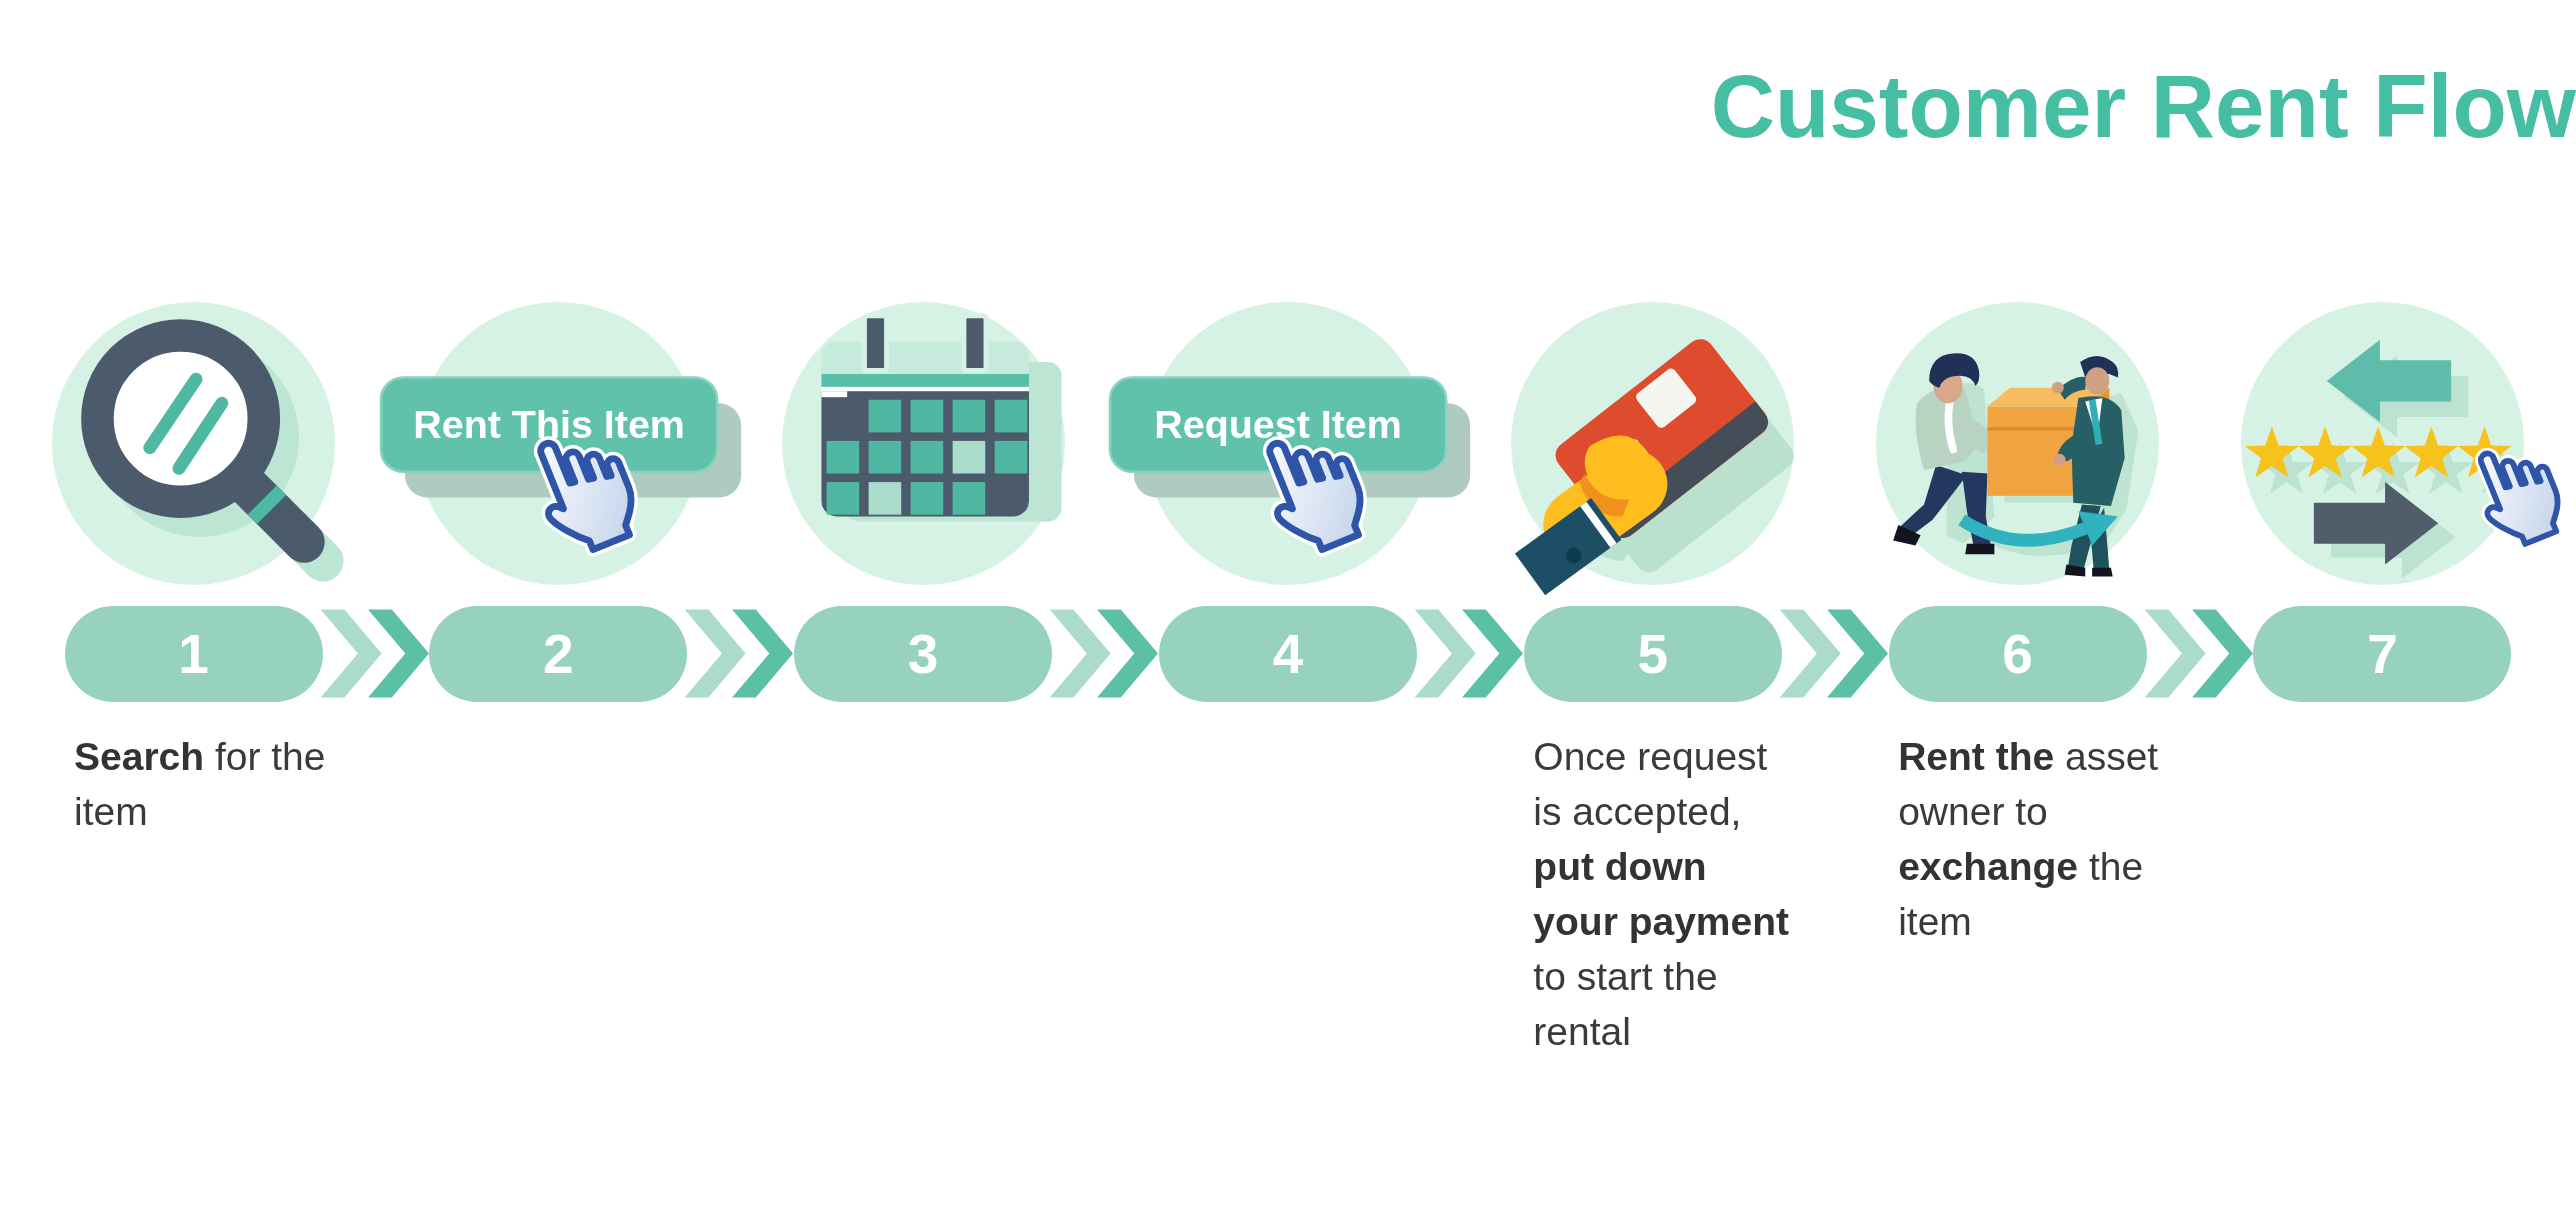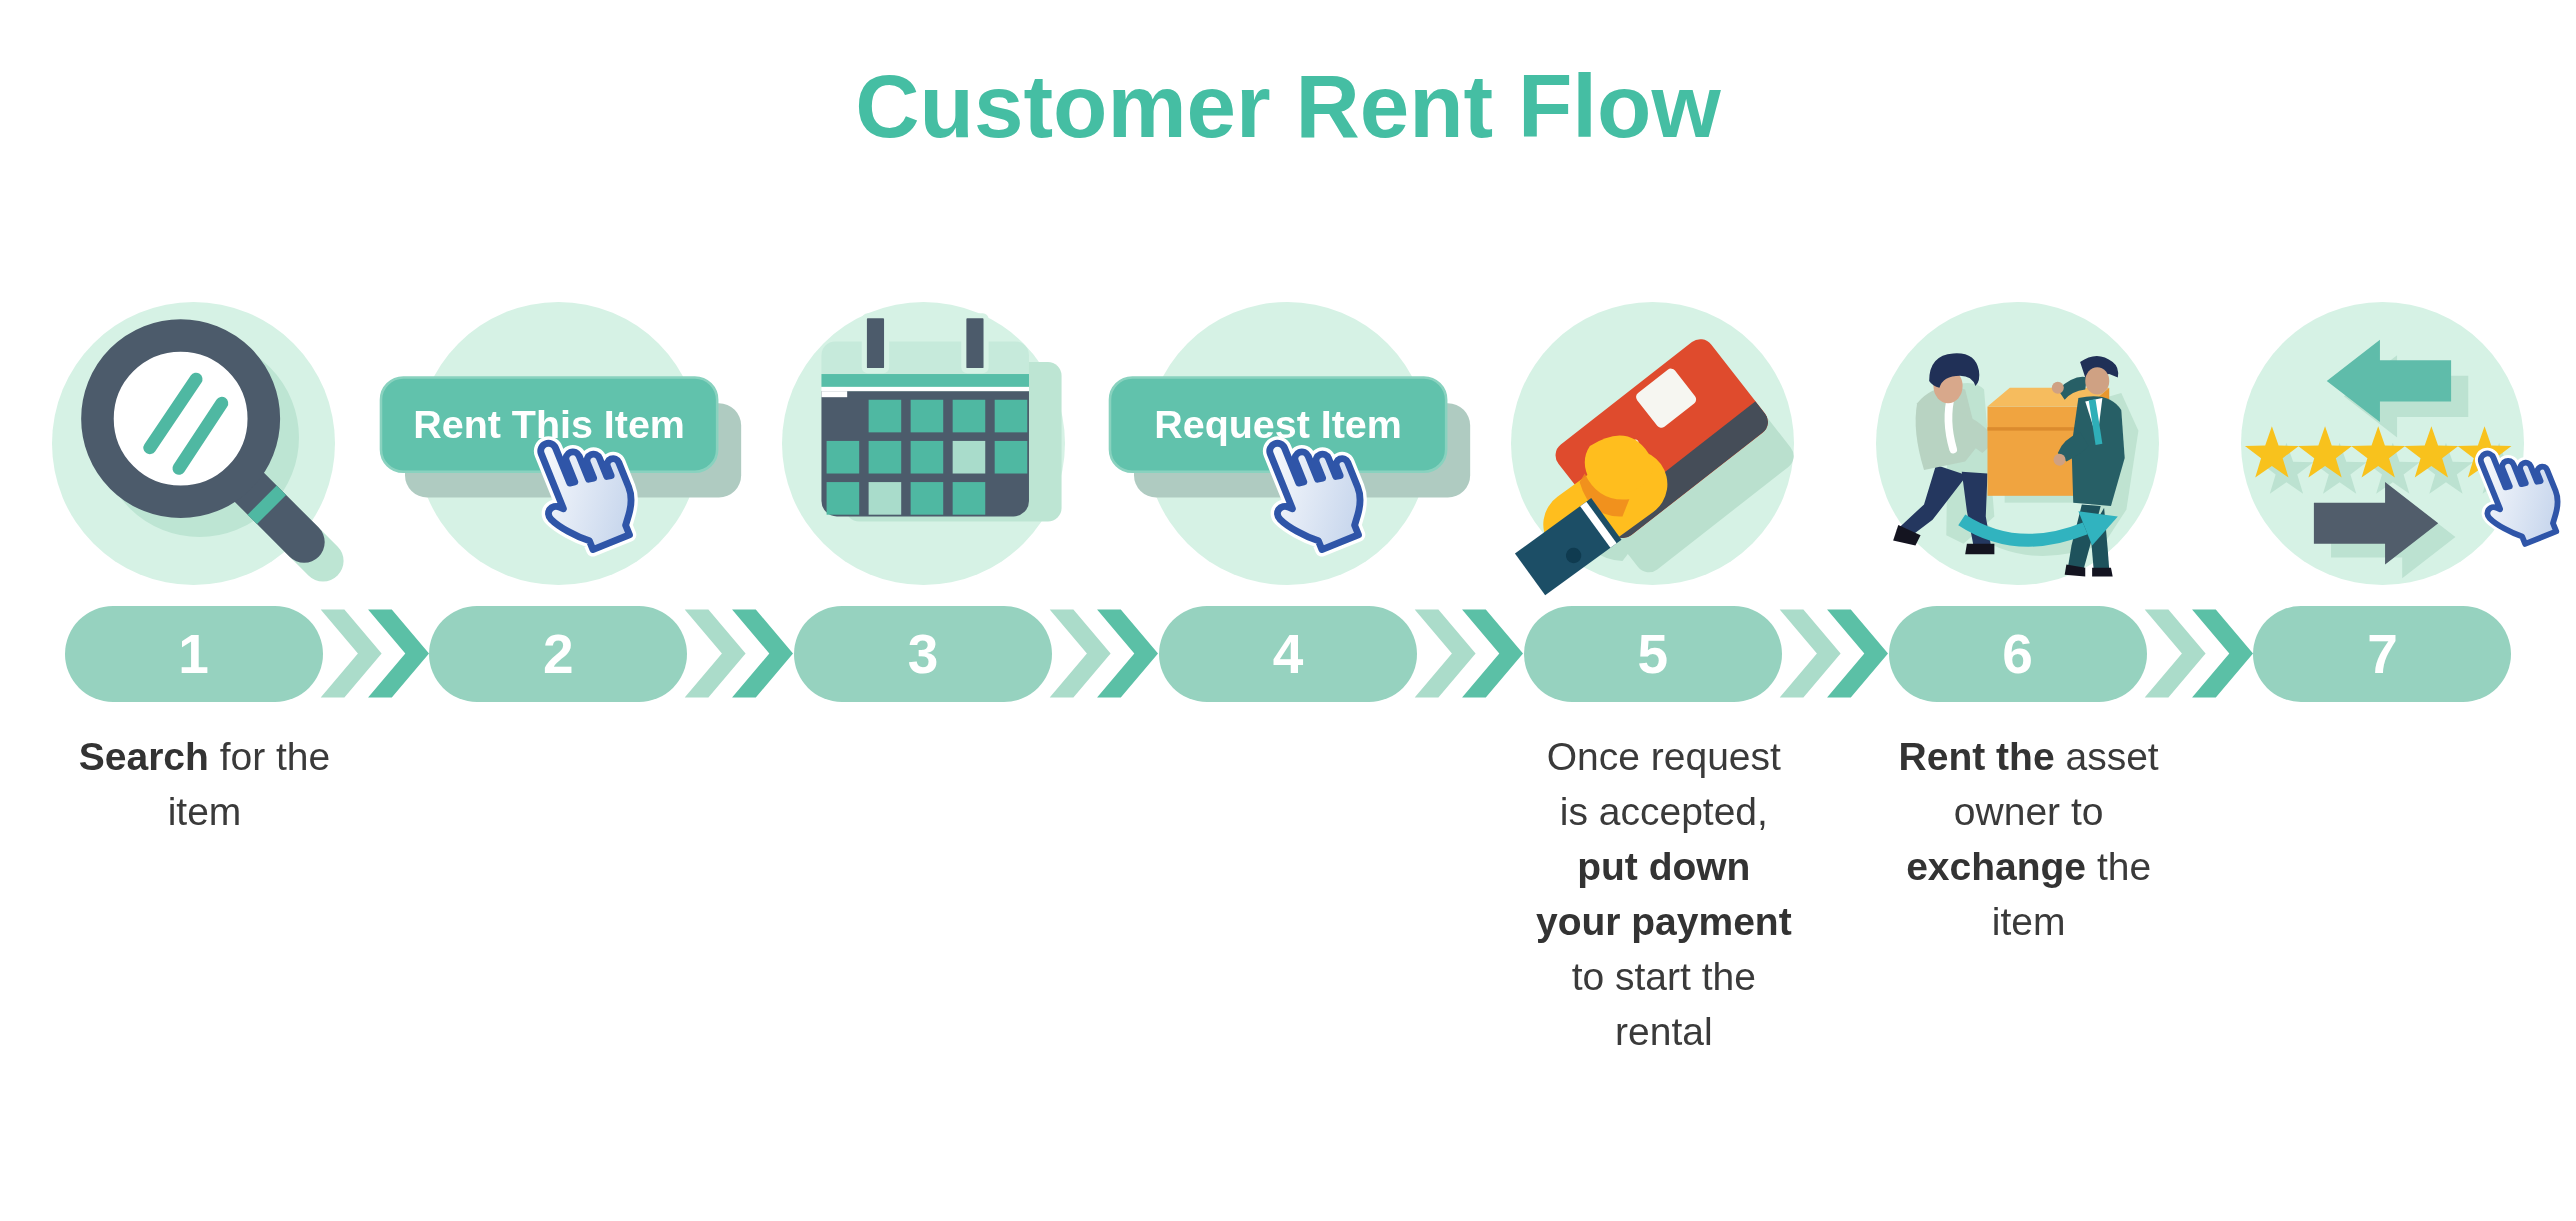--- a/index.html
+++ b/index.html
@@ -1,21 +1,21 @@
 <!DOCTYPE html>
 <html style="font-size:13.7px"><head>
 <meta charset="utf-8">
 <style>
   html,body{margin:0;padding:0;}
   body{
     width:2576px;height:1221px;background:#ffffff;overflow:hidden;
     font-family:"Liberation Sans",sans-serif;
   }
   .title{
-    margin:55px 0 0;text-align:center;
+    margin:55px 0 0;text-align:right;
     font-size:89px;font-weight:bold;color:#45BEA3;letter-spacing:0;
   }
   .steps{
     display:flex;justify-content:space-between;
     padding:0 52px;margin-top:144px;
   }
   .step{width:283px;position:relative;flex:0 0 283px;}
   .circle{
     width:283px;height:283px;border-radius:50%;
     background:#D6F2E5;position:relative;
@@ -24,21 +24,21 @@
   .circle svg.wide{left:-39px;width:361px;}
   .pillwrap{position:relative;width:258px;height:96px;margin:20.6px auto 0;}
   .pill{
     width:258px;height:96px;border-radius:48px;background:#96D2BF;
     display:flex;align-items:center;justify-content:center;
   }
   .pillnum{font-size:55px;font-weight:bold;color:#ffffff;}
   .chev{position:absolute;left:254px;top:3.4px;width:110px;height:89px;}
   .desc{
     width:261px;margin:27.5px 0 0 22px;
-    font-size:39px;line-height:55px;color:#3a3a3a;text-align:center;
+    font-size:39px;line-height:55px;color:#3a3a3a;
   }
   .desc b{font-weight:bold;color:#333333;}
 </style>
 </head>
 <body>
 
 <h1 class="title">Customer Rent Flow</h1>
 
 <div class="steps" id="steps-row">
     <div class="step">

